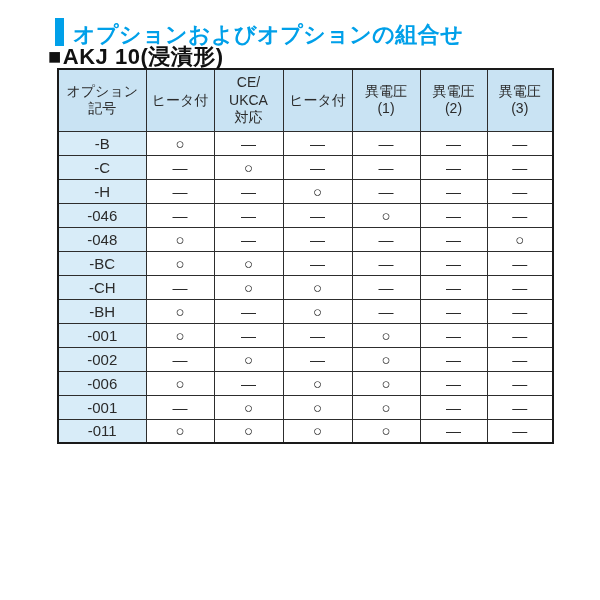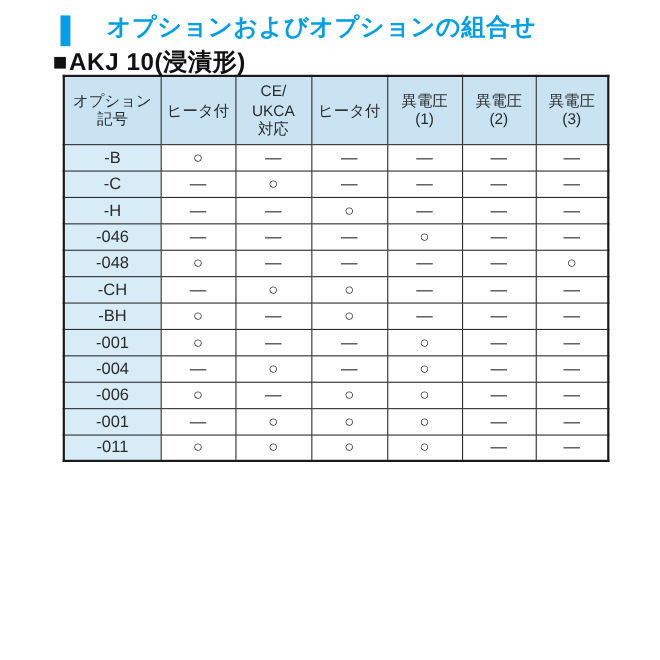--- a/index.html
+++ b/index.html
@@ -1,21 +1,21 @@
 <!DOCTYPE html>
 <html style="--accent: #00a0e9; --header-bg: #c9e3f3; --row-label-bg: #d8ecf8;"><head>
 <meta charset="utf-8">
 <style>
   * { margin: 0; padding: 0; box-sizing: border-box; }
   html, body { width: 600px; height: 600px; background: #ffffff; overflow: hidden; }
   body { font-family: "Liberation Sans", "DejaVu Sans", sans-serif; color: #222; }
 
   .page { padding: 14px 0 0 48px; }
 
-  .title-row { display: flex; align-items: flex-start; margin-left: 7px; height: 32px; gap: 24px; }
+  .title-row { display: flex; align-items: flex-end; margin-left: 7px; height: 32px; }
   .title-bar {
     display: inline-block; width: 9px; height: 28px;
     background: var(--accent, #00a0e9); margin-right: 9px; flex: 0 0 auto;
   }
   .title {
     font-size: 22px; font-weight: bold; color: var(--accent, #00a0e9);
     letter-spacing: 0.5px; line-height: 1;
   }
 
   .subtitle {
@@ -130,20 +130,29 @@
         <tr>
           <th class="rowlabel">-048</th>
           <td>○</td>
           <td>―</td>
           <td>―</td>
           <td>―</td>
           <td>―</td>
           <td>○</td>
         </tr>
         <tr>
+          <th class="rowlabel">-BC</th>
+          <td>○</td>
+          <td>○</td>
+          <td>―</td>
+          <td>―</td>
+          <td>―</td>
+          <td>―</td>
+        </tr>
+        <tr>
           <th class="rowlabel">-CH</th>
           <td>―</td>
           <td>○</td>
           <td>○</td>
           <td>―</td>
           <td>―</td>
           <td>―</td>
         </tr>
         <tr>
           <th class="rowlabel">-BH</th>
@@ -157,21 +166,21 @@
         <tr>
           <th class="rowlabel">-001</th>
           <td>○</td>
           <td>―</td>
           <td>―</td>
           <td>○</td>
           <td>―</td>
           <td>―</td>
         </tr>
         <tr>
-          <th class="rowlabel">-004</th>
+          <th class="rowlabel">-002</th>
           <td>―</td>
           <td>○</td>
           <td>―</td>
           <td>○</td>
           <td>―</td>
           <td>―</td>
         </tr>
         <tr>
           <th class="rowlabel">-006</th>
           <td>○</td>

